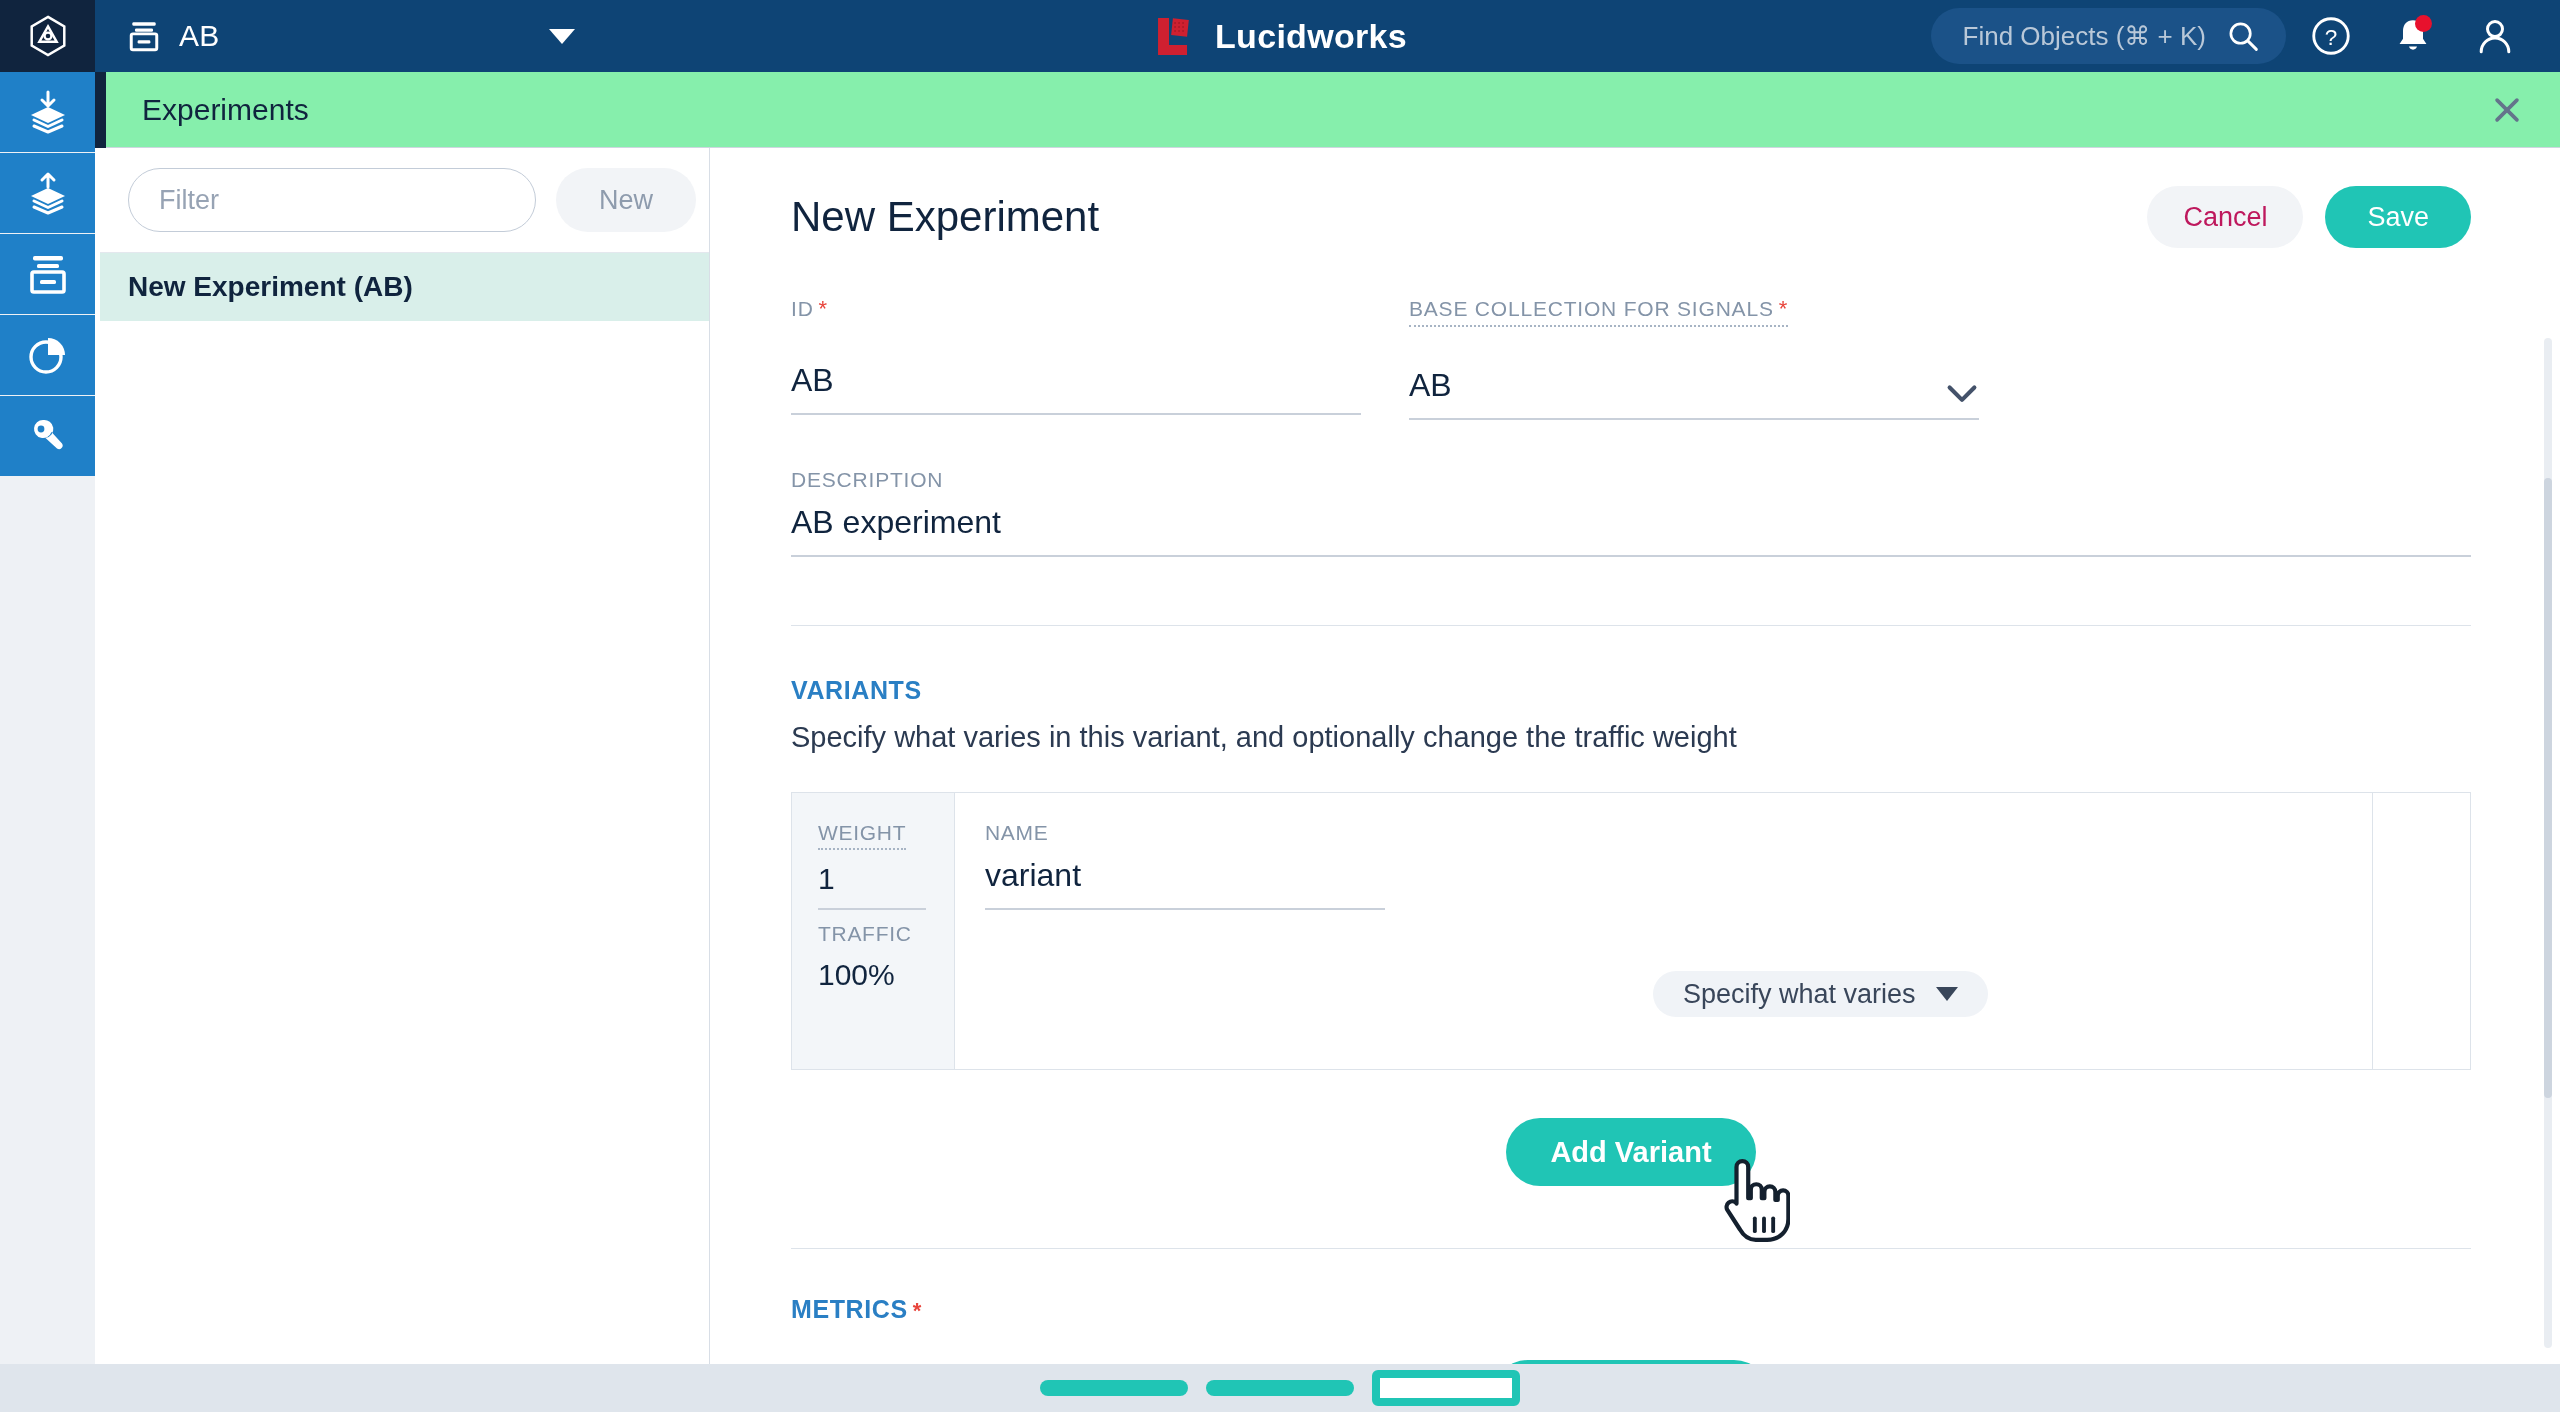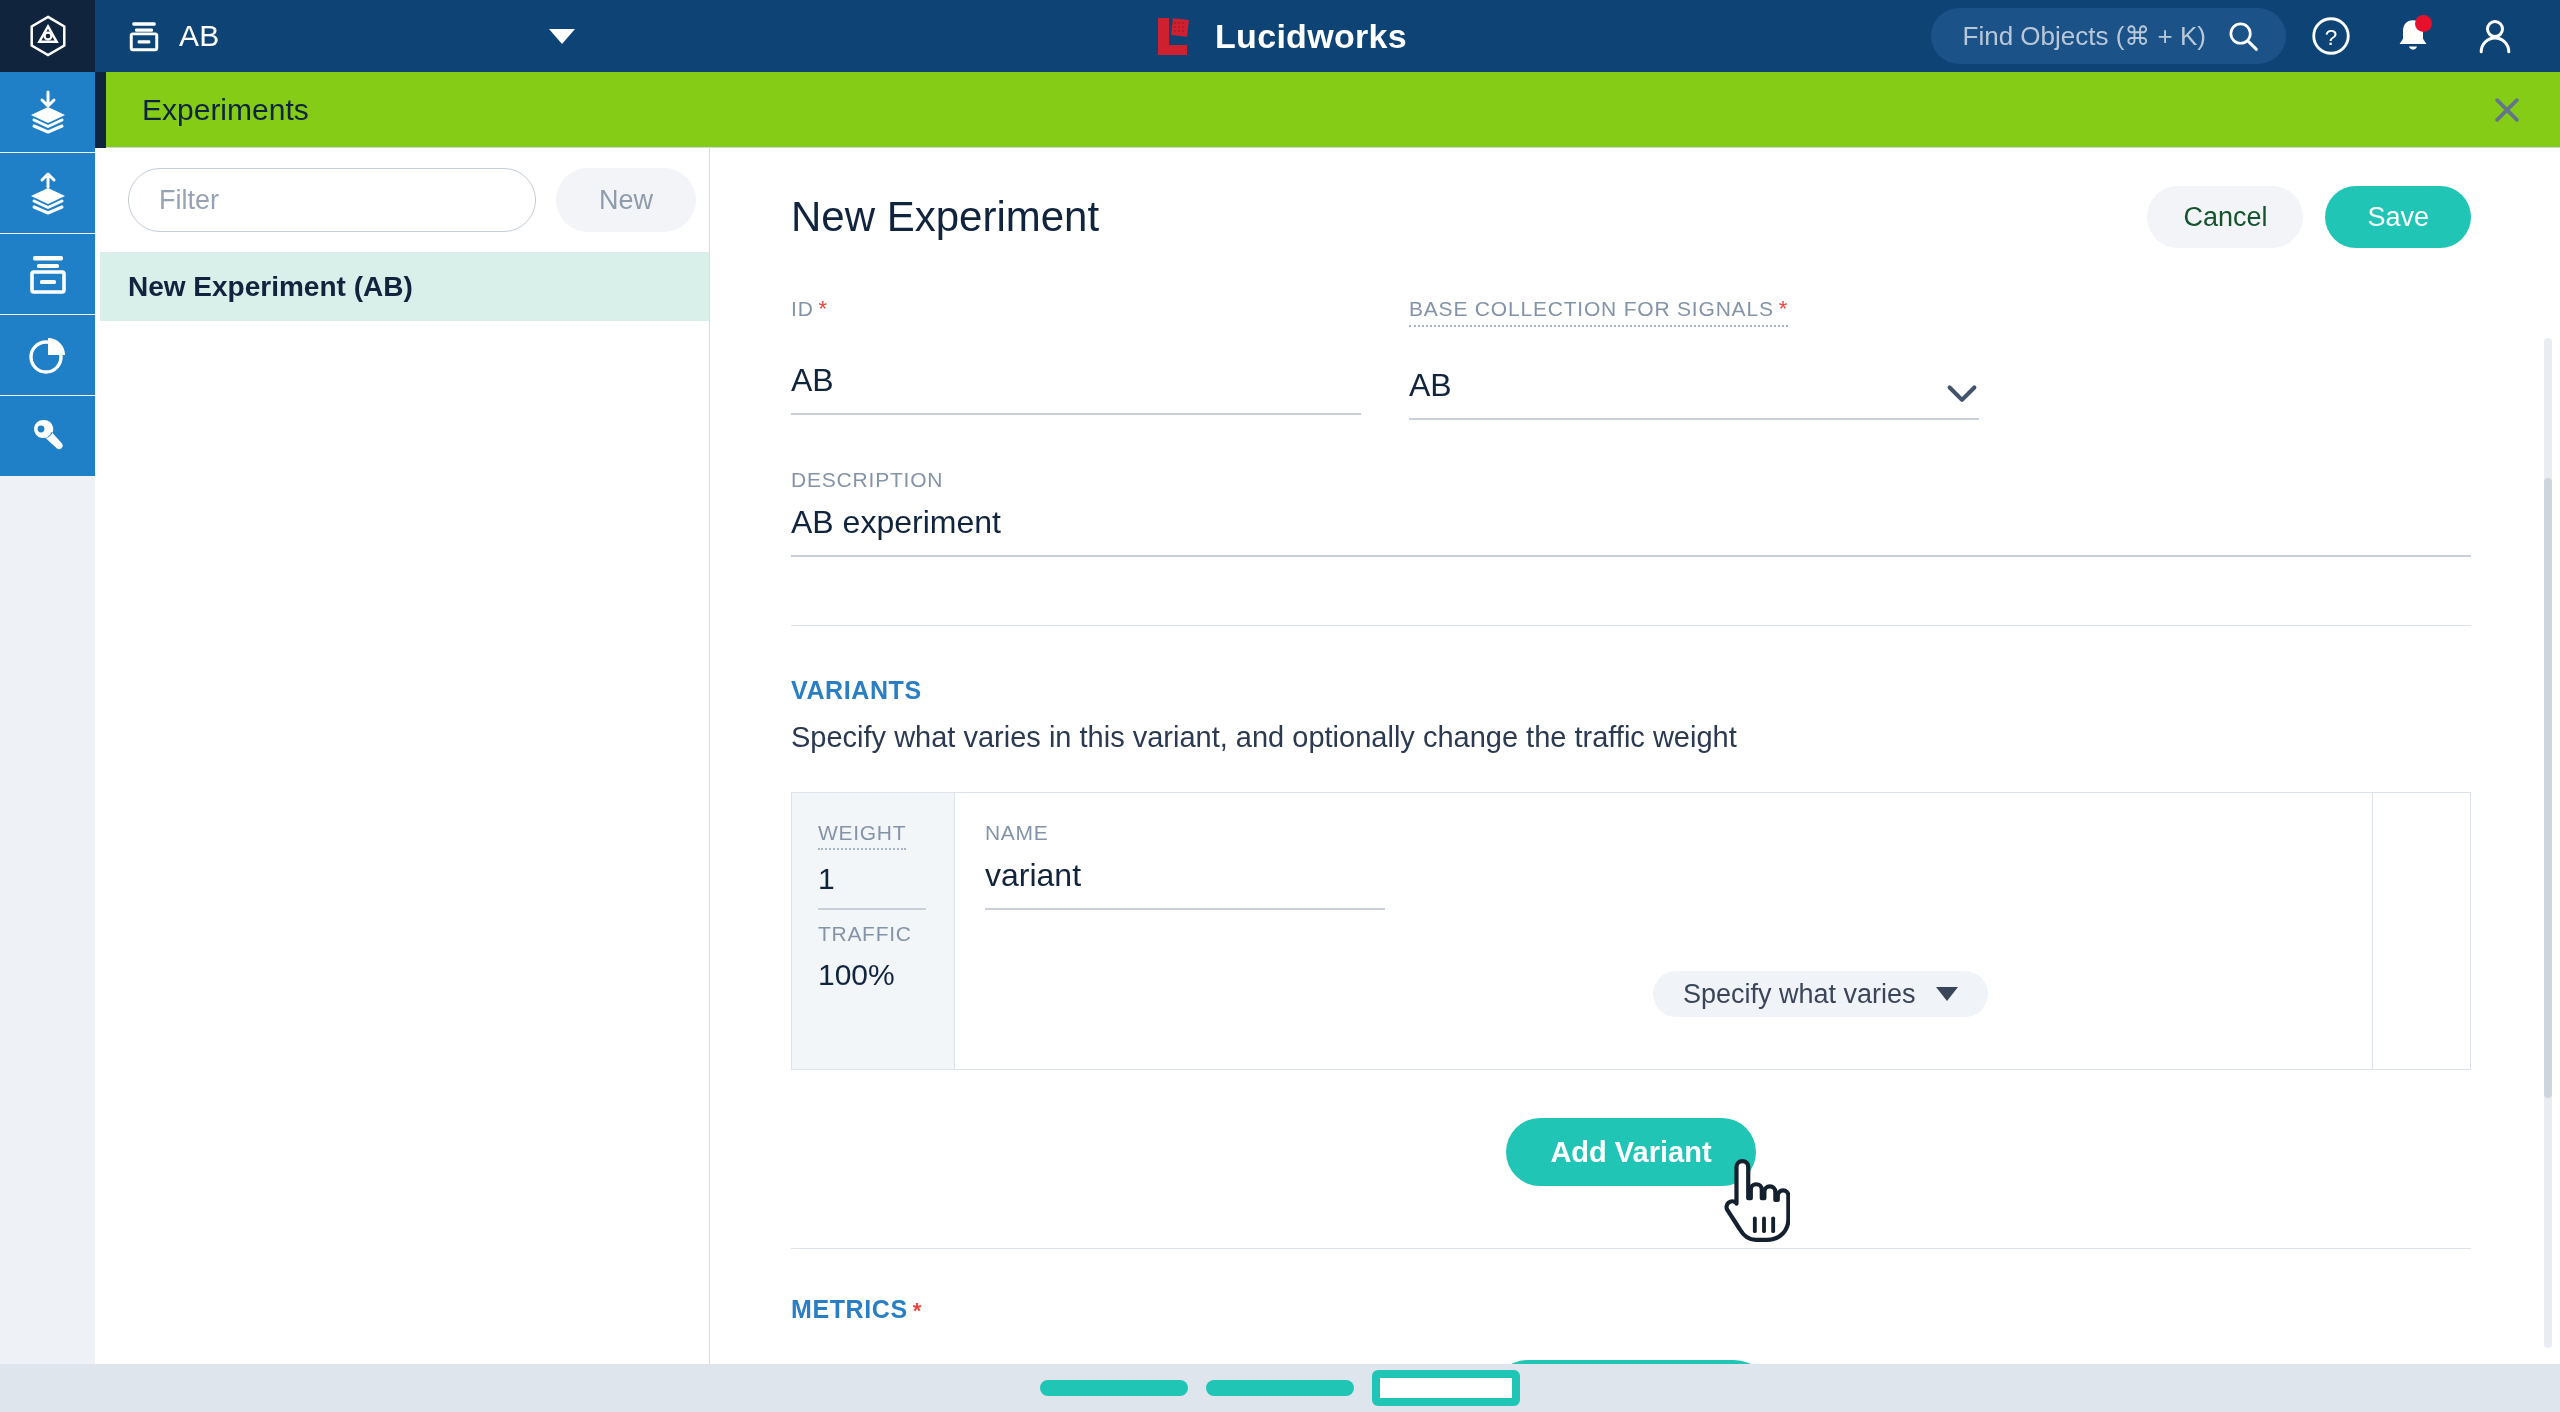--- a/index.html
+++ b/index.html
@@ -87,21 +87,21 @@
     background: #1f80c8;
     display: flex; align-items: center; justify-content: center;
     margin-bottom: 1px;
   }
   .rail-item svg { width: 48px; height: 48px; }
 
   
   .panel-header {
     position: absolute; left: 95px; top: 72px;
     width: 2465px; height: 76px;
-    background: #84cc16;
+    background: #86efac;
     border-bottom: 1px solid #cfd6e0;
     display: flex; align-items: center;
   }
   .panel-accent {
     position: absolute; left: 0; top: 0;
     width: 11px; height: 76px; background: #10243e;
   }
   .panel-title {
     margin-left: 47px; font-size: 30px; color: #10243e;
     font-weight: 400;
@@ -162,21 +162,21 @@
   .main-inner { padding: 38px 85px 0 80px; position: relative; }
 
   .form-head { display: flex; align-items: center; }
   .form-title { font-size: 42px; color: #10243e; font-weight: 400; }
   .head-actions { margin-left: auto; display: flex; gap: 22px; }
   .btn {
     border: 0; border-radius: 36px; height: 62px;
     font-size: 27px; cursor: pointer;
     font-family: "Liberation Sans", sans-serif;
   }
-  .btn-cancel { background: #f2f4f7; color: #14532d; padding: 0 36px; }
+  .btn-cancel { background: #f2f4f7; color: #be185d; padding: 0 36px; }
   .btn-save { background: #20c5b5; color: #ffffff; padding: 0 42px; }
 
   .field-row { display: flex; gap: 48px; margin-top: 48px; }
   .field { display: flex; flex-direction: column; position: relative; }
   .field.w33 { width: 570px; gap: 28px; }
   .field.full { width: 1680px; }
   .field-label {
     font-size: 21px; color: #8494a8; letter-spacing: .8px;
     text-transform: uppercase; margin-bottom: 12px;
     align-self: flex-start;

